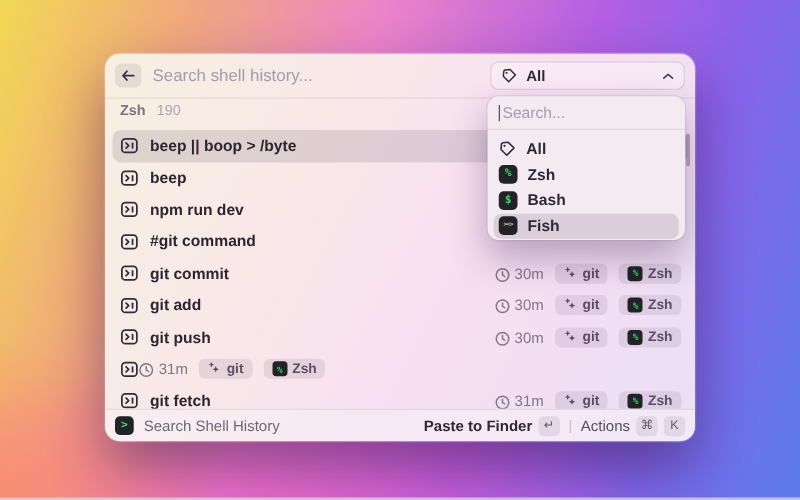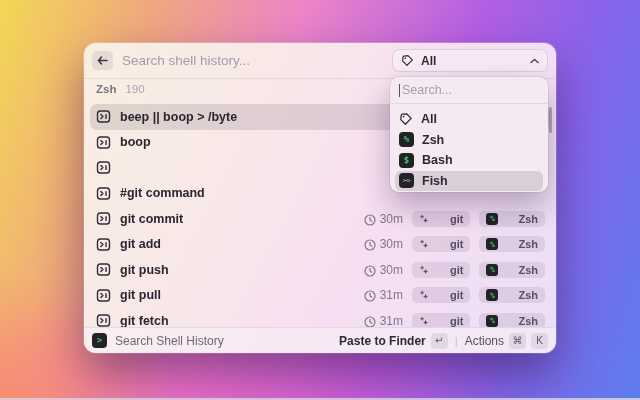--- a/index.html
+++ b/index.html
@@ -38,21 +38,21 @@
   .section .scount { font-size:11.5px; color:#aba3b1; }
 
   
   .list { position:absolute; left:0; top:61px; width:100%; height:223px; overflow:hidden; }
   .row { height:25.5px; display:flex; align-items:center; padding:0 11px 0 12px; }
   .row.sel { background:rgba(90,72,96,.16); border-radius:7px; margin:0 6px; padding:0 18px 0 6px; }
   .prompt-icon { width:15px; height:15px; color:#332d3b; flex:0 0 auto; }
   .cmd { margin-left:9px; font-size:12.5px; font-weight:600; color:#2b2631; flex:1 1 auto; white-space:nowrap; }
   .acc { display:flex; align-items:center; gap:9px; flex:0 0 auto; }
   .time { display:flex; align-items:flex-end; gap:4px; font-size:12px; color:#7e7787; }
-  .badge { display:flex; align-items:flex-end; gap:20px; background:rgba(96,78,104,.12); border-radius:5px; padding:2px 7px; font-size:11px; font-weight:600; color:#575060; }
+  .badge { display:flex; align-items:flex-start; gap:4px; background:rgba(96,78,104,.12); border-radius:5px; padding:2px 7px; font-size:11px; font-weight:600; color:#575060; }
   .shell-chip { width:12px; height:12px; border-radius:3px; background:#232227; display:flex; align-items:center; justify-content:center;
     font-family:"DejaVu Sans Mono",monospace; font-size:7.5px; font-weight:700; color:#3fd168; line-height:1; }
   .shell-chip.lg { width:15px; height:15px; border-radius:4px; font-size:9px; }
   .shell-chip.fish { color:#c9c4ce; font-size:5px; letter-spacing:-.5px; }
 
   
   .scrollbar { position:absolute; left:465px; top:64px; width:3px; height:26px; border-radius:2px; background:rgba(40,30,50,.30); }
 
   
   .footer { position:absolute; left:0; bottom:0; width:100%; height:26px; border-top:1px solid rgba(80,60,90,.10);
@@ -125,31 +125,32 @@
     </div>
 
     <div class="row">
       <span class="icon prompt-icon">
           <svg width="15" height="15" viewBox="0 0 16 16">
             <rect x="1.6" y="2.2" width="12.8" height="11.6" rx="3" fill="none" stroke="currentColor" stroke-width="1.5"></rect>
             <path d="M5.2 5.8 7.4 8 5.2 10.2" fill="none" stroke="currentColor" stroke-width="1.5" stroke-linecap="round" stroke-linejoin="round"></path>
             <path d="M10.7 6v4" stroke="currentColor" stroke-width="1.5" stroke-linecap="round"></path>
           </svg>
         </span>
-      <span class="cmd">boop</span>
-    </div>
-
-    <div class="row">
-      <span class="icon prompt-icon">
-          <svg width="15" height="15" viewBox="0 0 16 16">
-            <rect x="1.6" y="2.2" width="12.8" height="11.6" rx="3" fill="none" stroke="currentColor" stroke-width="1.5"></rect>
-            <path d="M5.2 5.8 7.4 8 5.2 10.2" fill="none" stroke="currentColor" stroke-width="1.5" stroke-linecap="round" stroke-linejoin="round"></path>
-            <path d="M10.7 6v4" stroke="currentColor" stroke-width="1.5" stroke-linecap="round"></path>
-          </svg>
-        </span>
+      <span class="cmd">beep</span>
+    </div>
+
+    <div class="row">
+      <span class="icon prompt-icon">
+          <svg width="15" height="15" viewBox="0 0 16 16">
+            <rect x="1.6" y="2.2" width="12.8" height="11.6" rx="3" fill="none" stroke="currentColor" stroke-width="1.5"></rect>
+            <path d="M5.2 5.8 7.4 8 5.2 10.2" fill="none" stroke="currentColor" stroke-width="1.5" stroke-linecap="round" stroke-linejoin="round"></path>
+            <path d="M10.7 6v4" stroke="currentColor" stroke-width="1.5" stroke-linecap="round"></path>
+          </svg>
+        </span>
+      <span class="cmd">npm run dev</span>
     </div>
 
     <div class="row">
       <span class="icon prompt-icon">
           <svg width="15" height="15" viewBox="0 0 16 16">
             <rect x="1.6" y="2.2" width="12.8" height="11.6" rx="3" fill="none" stroke="currentColor" stroke-width="1.5"></rect>
             <path d="M5.2 5.8 7.4 8 5.2 10.2" fill="none" stroke="currentColor" stroke-width="1.5" stroke-linecap="round" stroke-linejoin="round"></path>
             <path d="M10.7 6v4" stroke="currentColor" stroke-width="1.5" stroke-linecap="round"></path>
           </svg>
         </span>
@@ -262,21 +263,20 @@
     </div>
 
     <div class="row">
       <span class="icon prompt-icon">
           <svg width="15" height="15" viewBox="0 0 16 16">
             <rect x="1.6" y="2.2" width="12.8" height="11.6" rx="3" fill="none" stroke="currentColor" stroke-width="1.5"></rect>
             <path d="M5.2 5.8 7.4 8 5.2 10.2" fill="none" stroke="currentColor" stroke-width="1.5" stroke-linecap="round" stroke-linejoin="round"></path>
             <path d="M10.7 6v4" stroke="currentColor" stroke-width="1.5" stroke-linecap="round"></path>
           </svg>
         </span>
-      <span class="cmd">git pull</span>
       <span class="acc">
         <span class="time">
             <span class="icon">
               <svg width="12" height="12" viewBox="0 0 12 12">
                 <circle cx="6" cy="6" r="5" fill="none" stroke="currentColor" stroke-width="1.2"></circle>
                 <path d="M6 3.4V6l1.8 1.2" fill="none" stroke="currentColor" stroke-width="1.2" stroke-linecap="round"></path>
               </svg>
             </span>
             <span>31m</span>
           </span>

